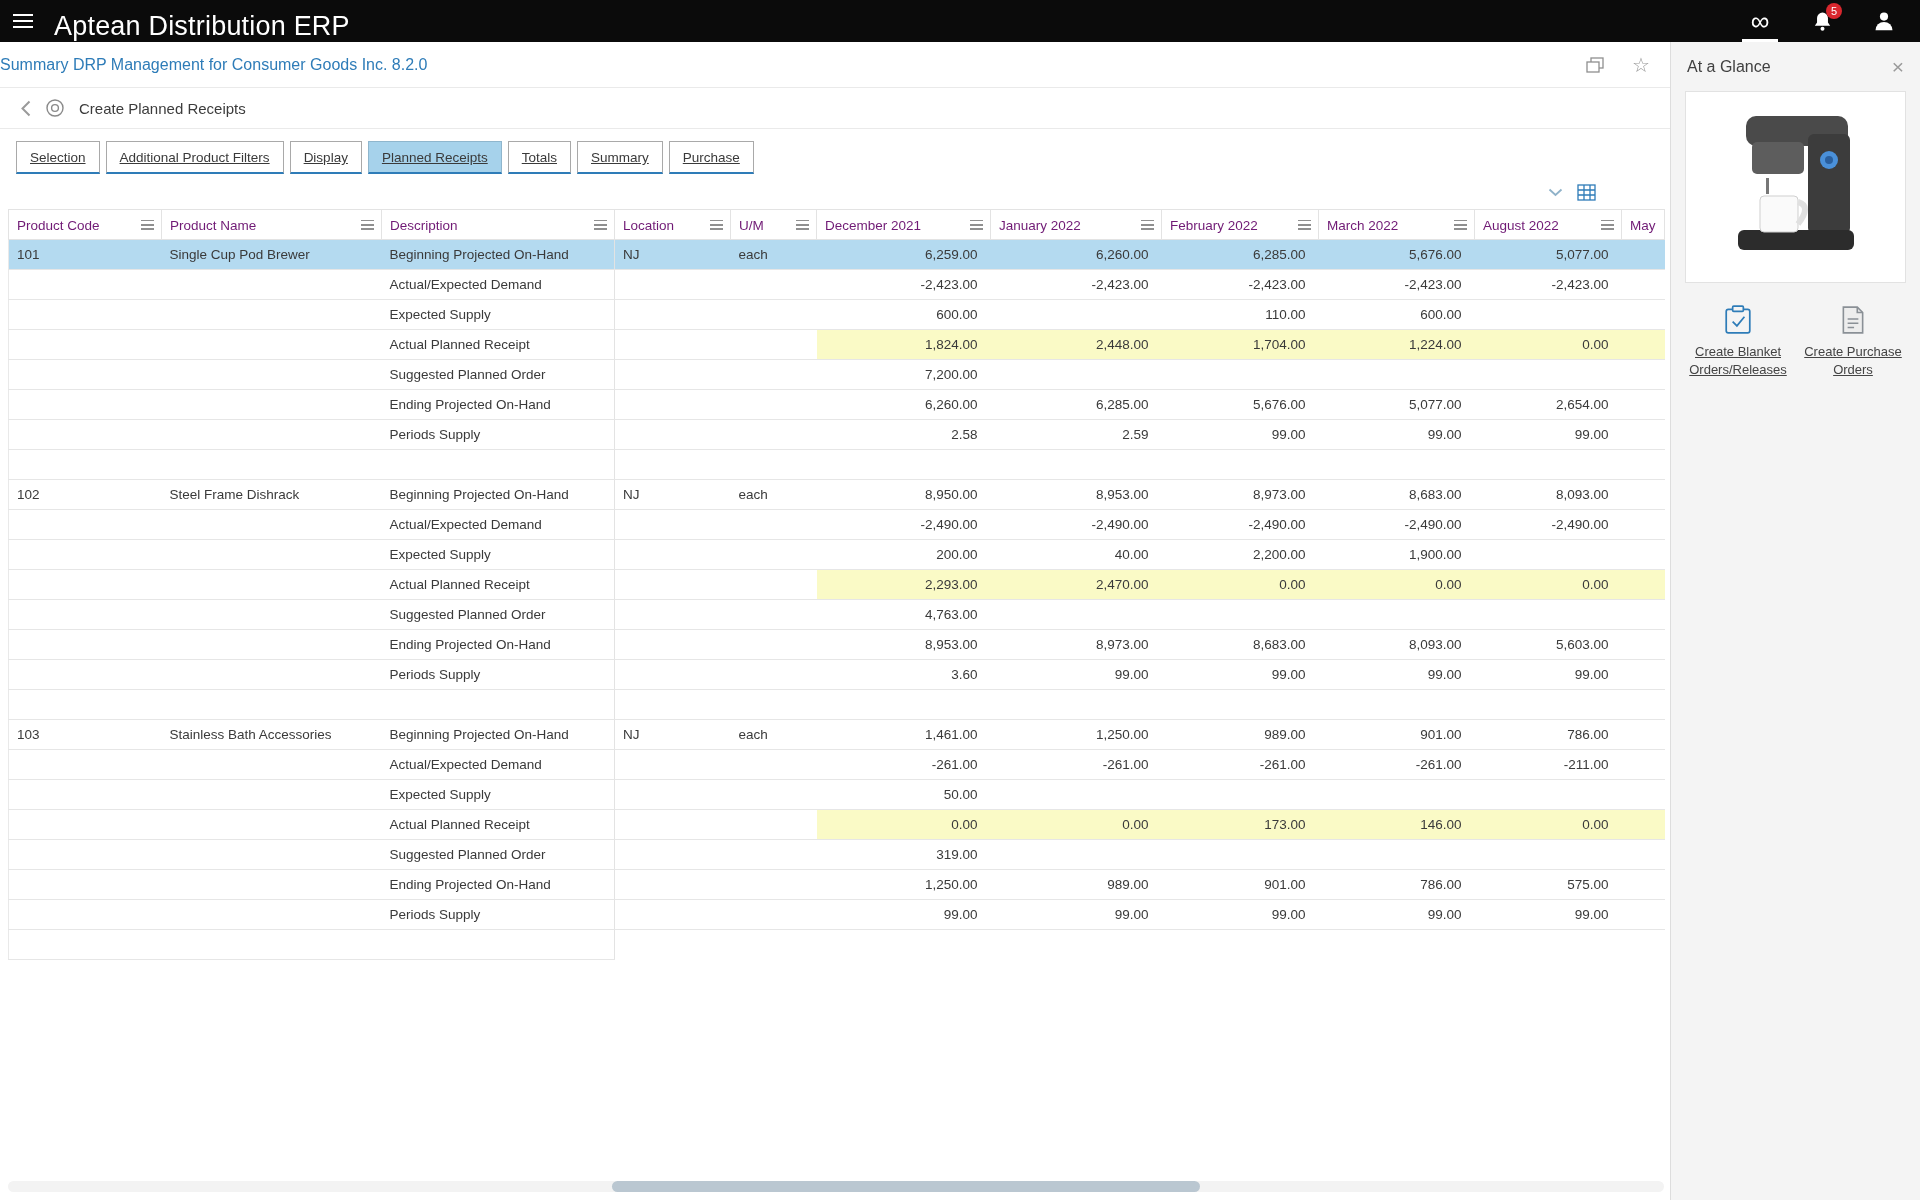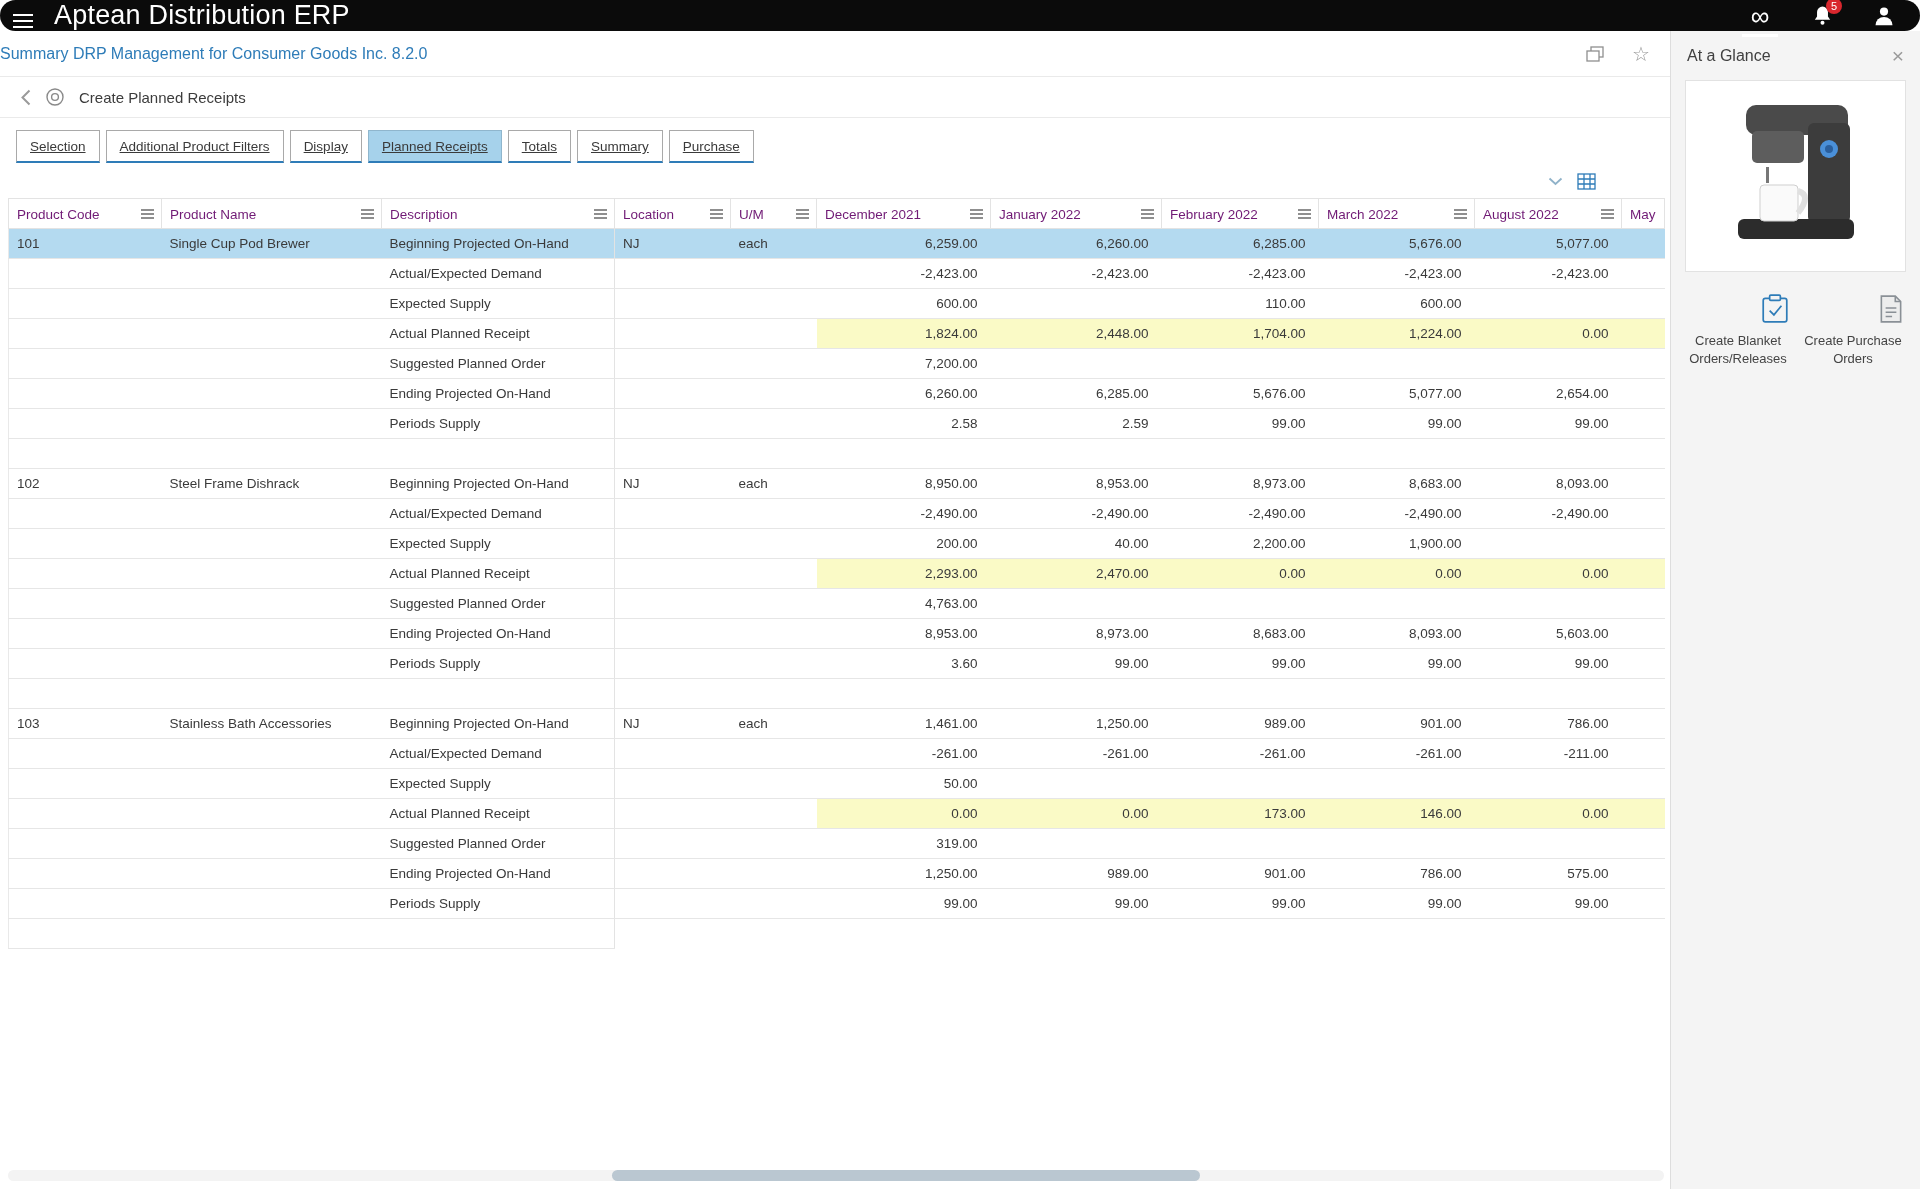--- a/index.html
+++ b/index.html
@@ -1,20 +1,20 @@
 <!DOCTYPE html>
 <html><head>
 <meta charset="utf-8">
 <style>
   * { box-sizing: border-box; margin: 0; padding: 0; }
   html,body { width:1920px; height:1200px; overflow:hidden; background:#fff;
     font-family:"Liberation Sans", sans-serif; color:#3a3a3a; }
 
   
-  .topbar { height:31px; background:#0b0b0b; display:flex; align-items:flex-start; position:relative;border-radius:16px; }
+  .topbar { height:42px; background:#0b0b0b; display:flex; align-items:flex-end; position:relative; }
   .hamburger { width:46px; height:42px; display:flex; flex-direction:column; justify-content:center; align-items:center; gap:4px; cursor:pointer; }
   .hamburger span { width:20px; height:2px; background:#fff; display:block; }
   .app-title { color:#fff; font-size:27px; font-weight:400; margin-left:8px; letter-spacing:.2px; }
   .topbar-right { margin-left:auto; display:flex; align-items:center; gap:26px; padding-right:18px; height:100%; }
   .top-icon { position:relative; display:flex; align-items:center; justify-content:center; width:36px; height:42px; cursor:pointer; }
   .infinity-glyph { color:#fff; font-size:26px; line-height:1; }
   .active-underline { position:absolute; bottom:0; left:0; width:36px; height:3px; background:#fff; }
   .badge { position:absolute; top:3px; right:-2px; min-width:16px; height:16px; border-radius:8px;
     background:#d9272e; color:#fff; font-size:11px; line-height:16px; text-align:center; padding:0 3px; }
 
@@ -64,22 +64,22 @@
   .hscroll-track { position:absolute; left:8px; bottom:8px; width:1656px; height:11px; background:#f3f3f3; border-radius:6px; }
   .hscroll-thumb { position:absolute; left:604px; top:0; width:588px; height:11px; background:#bac7d1; border-radius:6px; cursor:grab; }
 
   
   .panel-header { display:flex; align-items:center; justify-content:space-between; padding:14px 16px 10px 16px; }
   .panel-title { font-size:16px; color:#404040; }
   .close-x { font-size:21px; color:#9a9a9a; cursor:pointer; line-height:1; }
   .panel-card { margin:4px 14px 0 14px; height:192px; background:#fff; border:1px solid #e2e2e2;
     display:flex; align-items:center; justify-content:center; }
   .panel-actions { display:flex; justify-content:space-between; padding:22px 16px 0 16px; }
-  .panel-action { width:102px; display:flex; flex-direction:column; align-items:flex-end; gap:8px;
-    text-align:center; font-size:13px; color:#444; line-height:1.35; cursor:pointer; }
+  .panel-action { width:102px; display:flex; flex-direction:column; align-items:center; gap:8px;
+    text-align:center; font-size:13px; color:#444; line-height:1.35; cursor:pointer;text-decoration:underline; }
 </style>
 </head>
 <body>
 
 <div class="topbar">
   <div class="hamburger">
       <span></span>
       <span></span>
       <span></span>
     </div>

